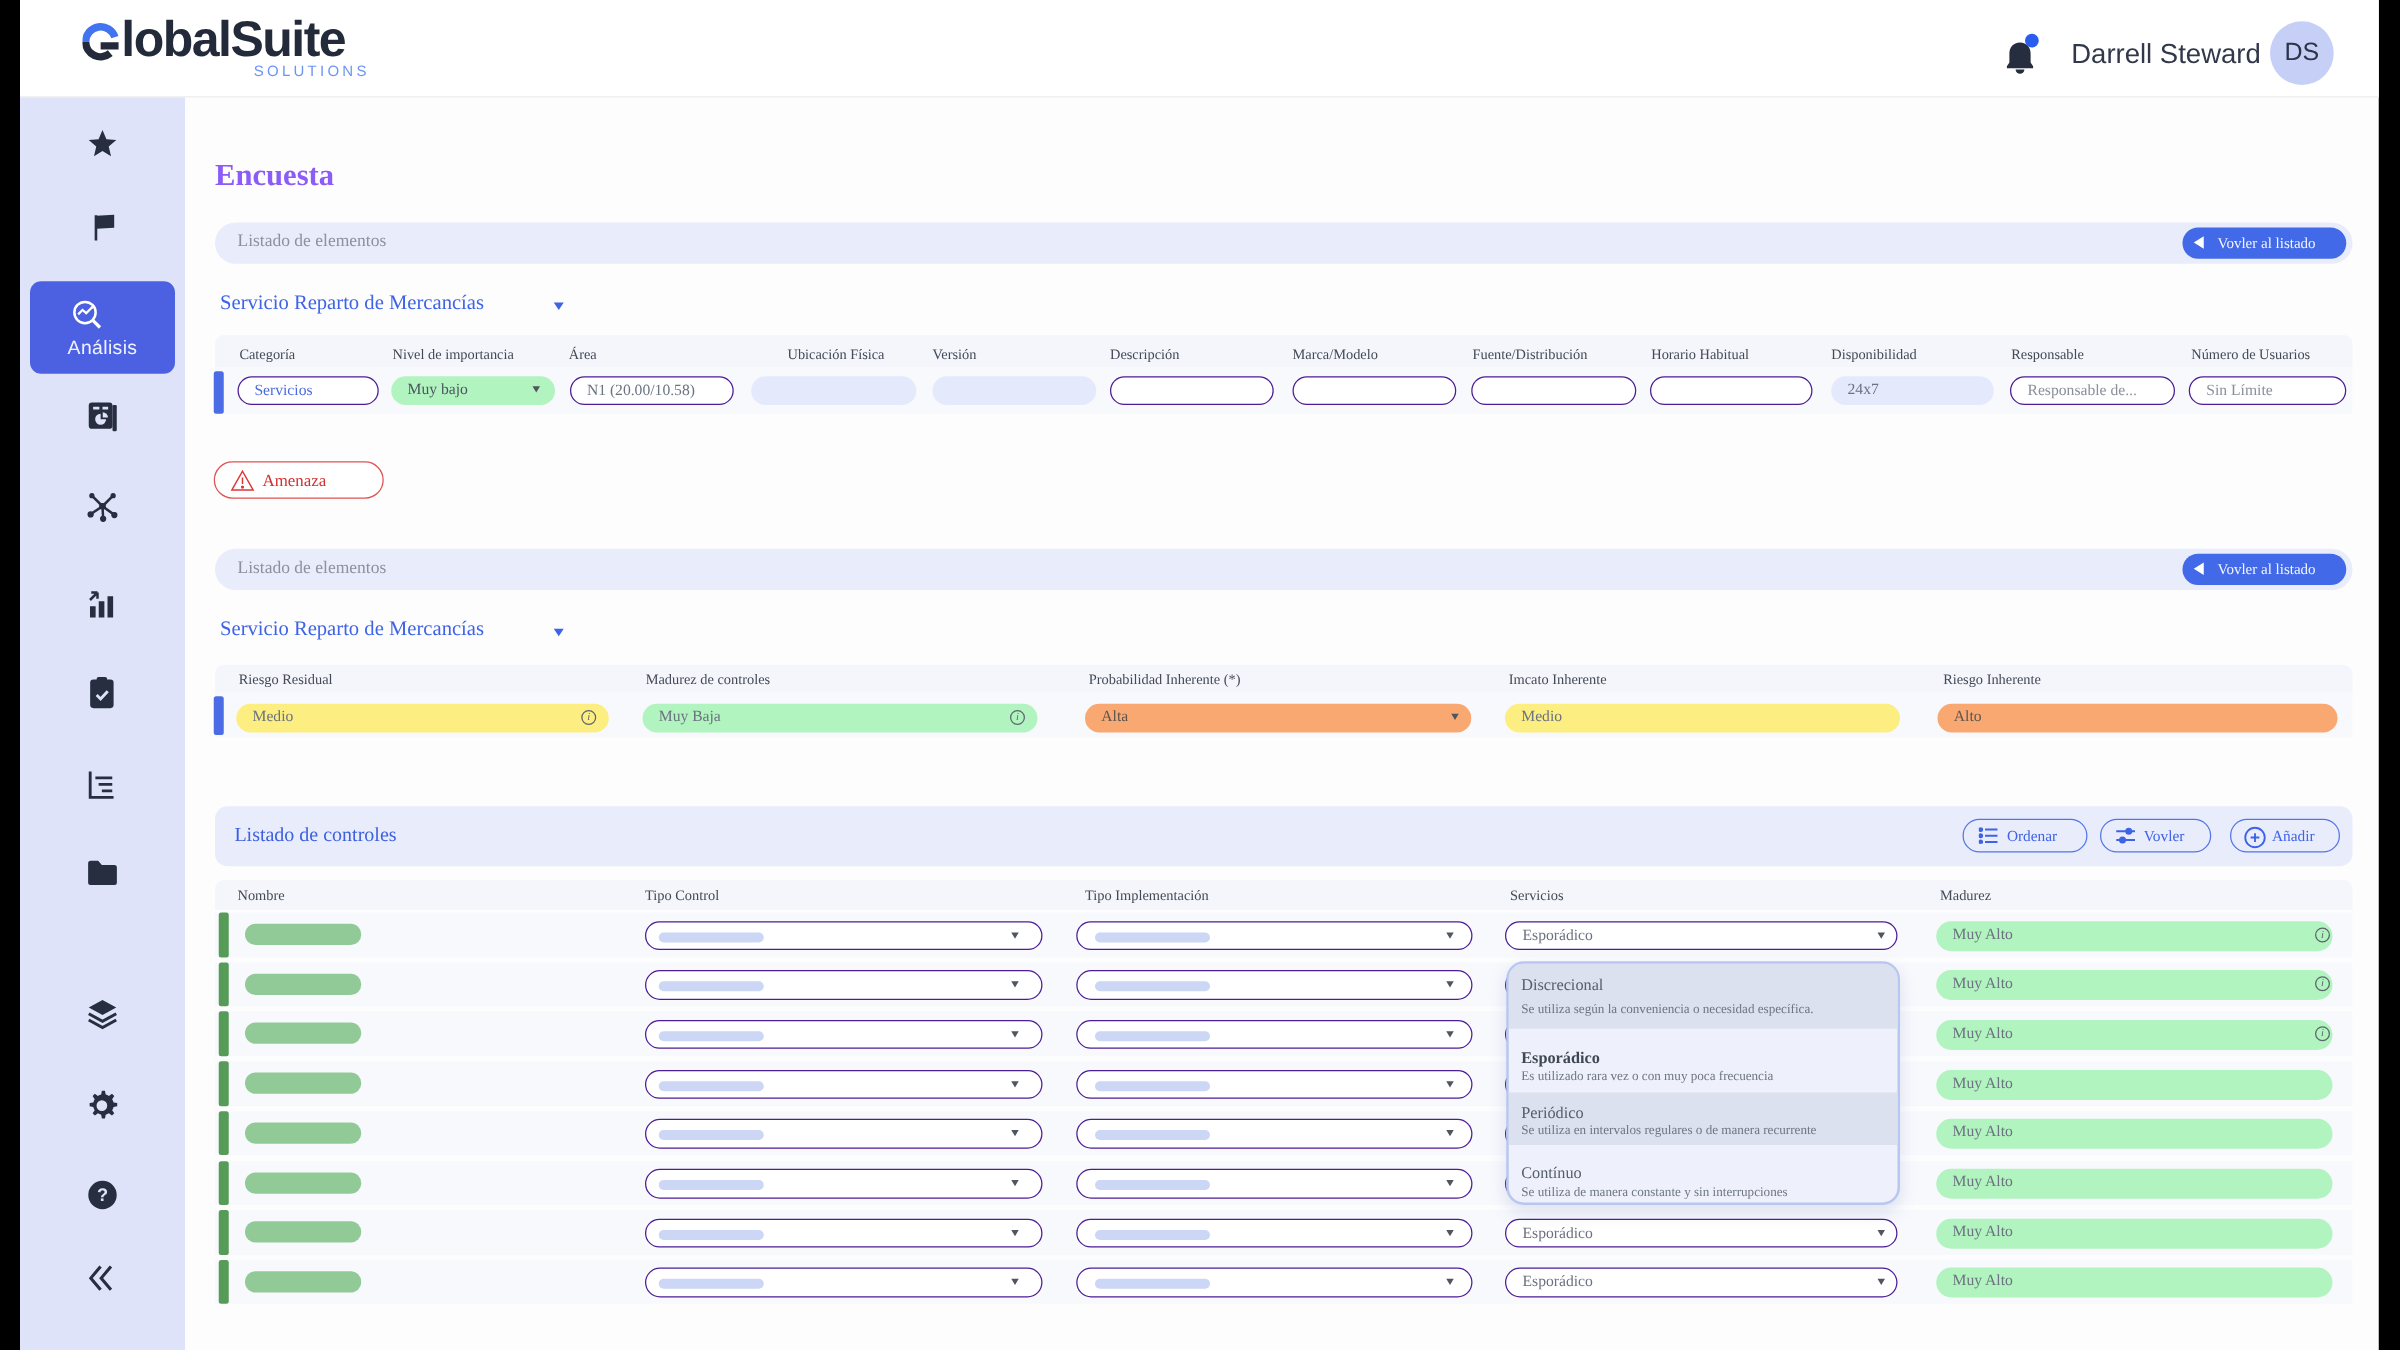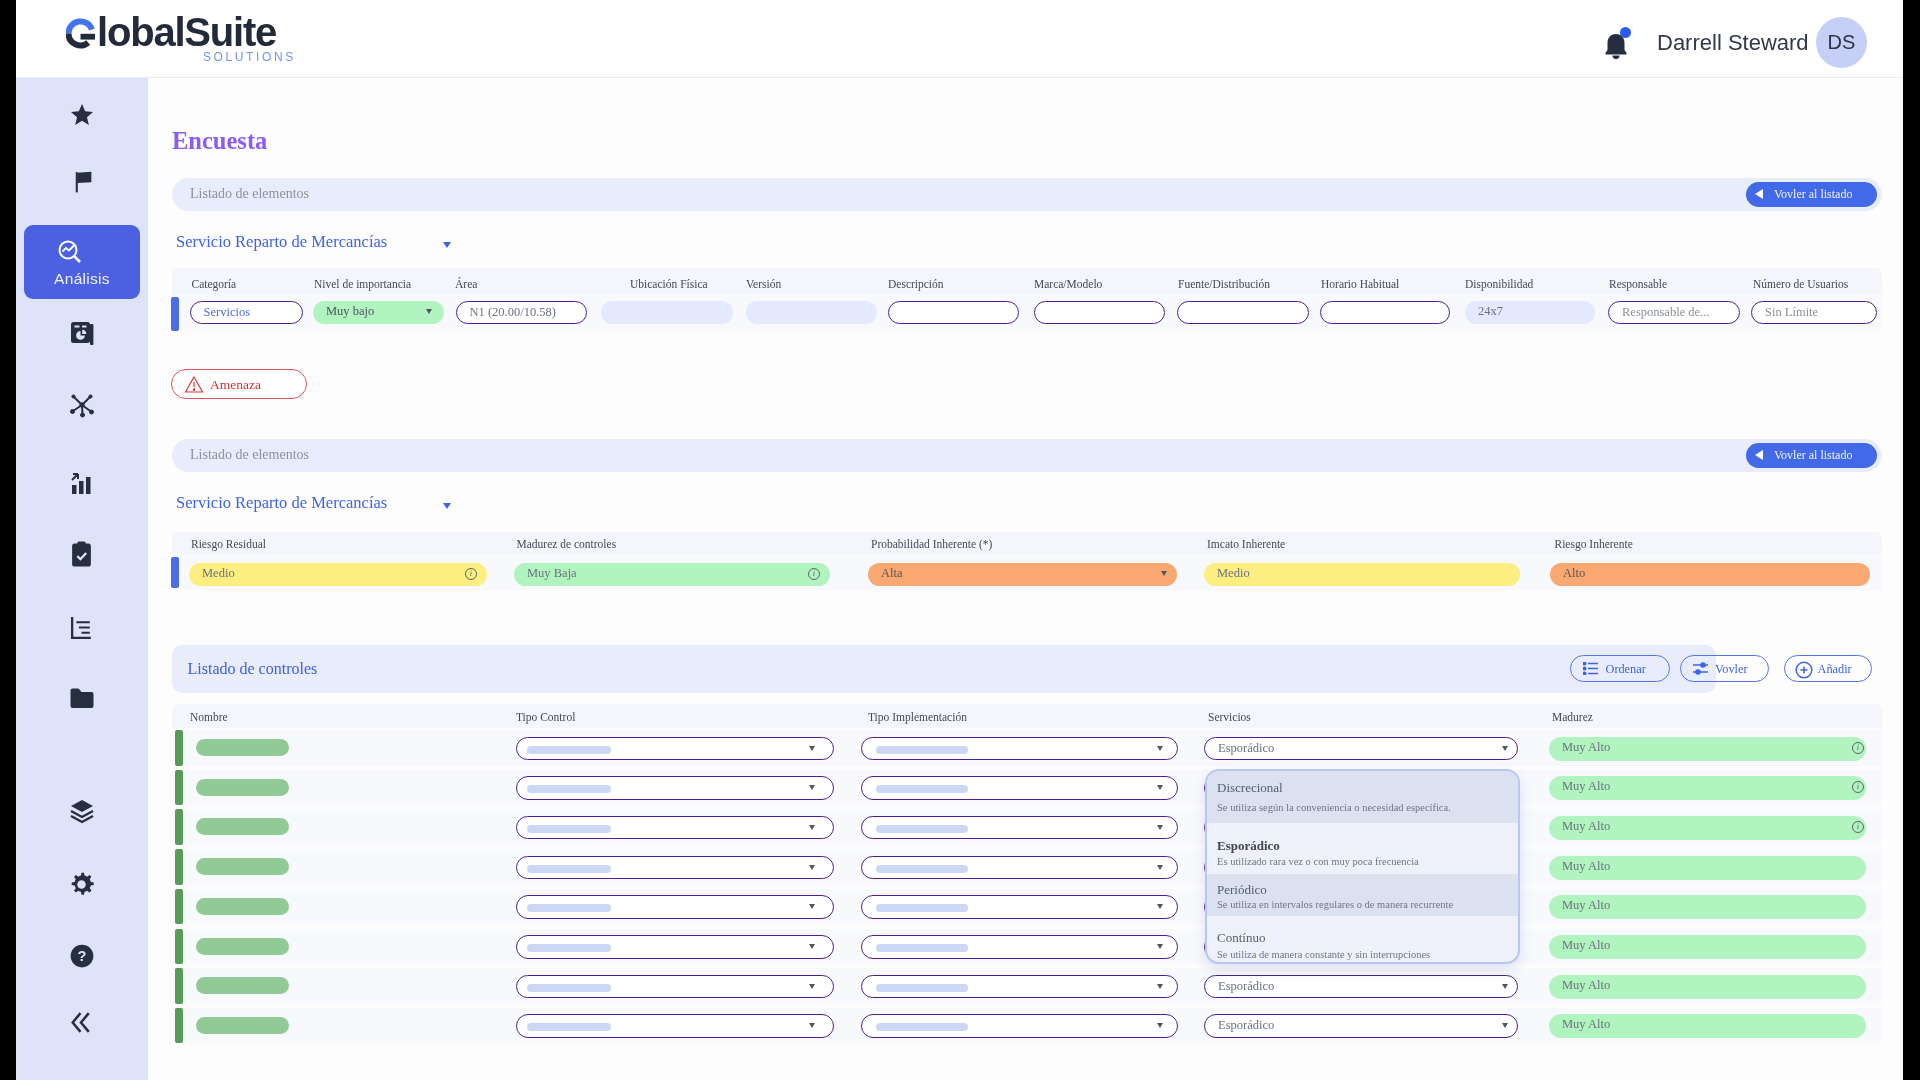--- a/index.html
+++ b/index.html
@@ -222,21 +222,21 @@
     <span class="ptxt" style="color:#5d5550;">Alta</span>
     <span class="ptri" style="right:10px; top:8px;"></span>
   </div>
 <div class="pill yellow" style="left:1204px; top:563px; width:316px; height:22.5px;">
     <span class="ptxt">Medio</span>
   </div>
 <div class="pill orange" style="left:1550px; top:563px; width:320px; height:22.5px;">
     <span class="ptxt" style="color:#5d5550;">Alto</span>
   </div>
 
-<div class="abs" style="left:172px; top:644.5px; width:1544px; height:48px; background:#e9edfb; border-radius:10px;">
+<div class="abs" style="left:172px; top:644.5px; width:1710px; height:48px; background:#e9edfb; border-radius:10px;">
   <div class="abs" style="left:15.5px; top:15px; font-size:16px; line-height:1.15; color:#3d60e0;">Listado de controles</div>
 </div>
 <div class="obtn" style="left:1569.5px; top:655px; width:100.5px;">
   <svg class="abs" style="left:12px; top:6px;" width="16" height="13" viewBox="0 0 16 13" stroke="#3e63e6" stroke-width="1.6" fill="#3e63e6">
     <path d="M5 1.5 H15 M5 6.5 H15 M5 11.5 H15" fill="none"></path>
     <circle cx="1.5" cy="1.5" r="1.2"></circle>
       <circle cx="1.5" cy="6.5" r="1.2"></circle>
       <circle cx="1.5" cy="11.5" r="1.2"></circle>
   </svg>
   <span class="abs" style="left:35px; top:6px; line-height:1.15;">Ordenar</span>

